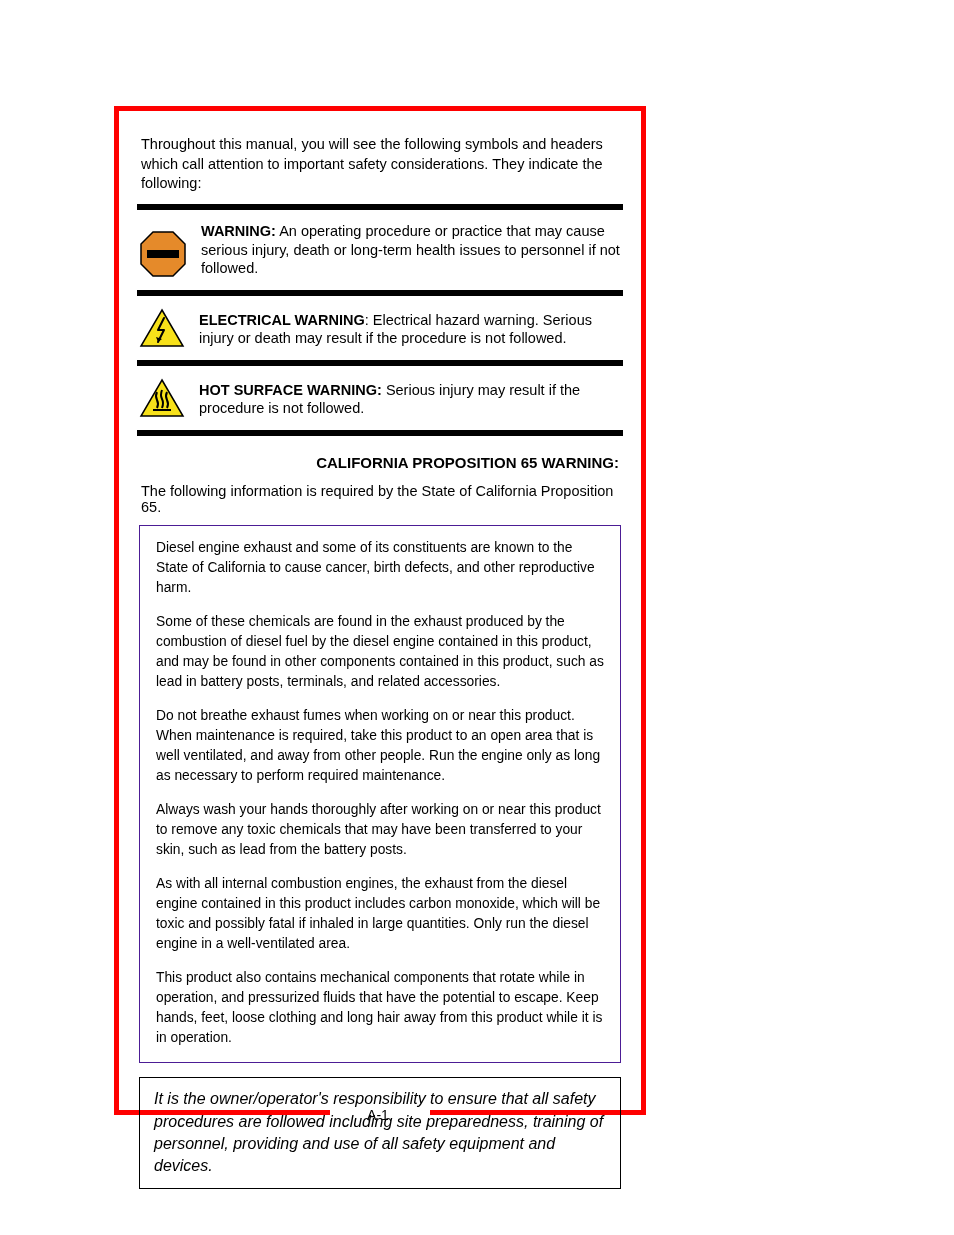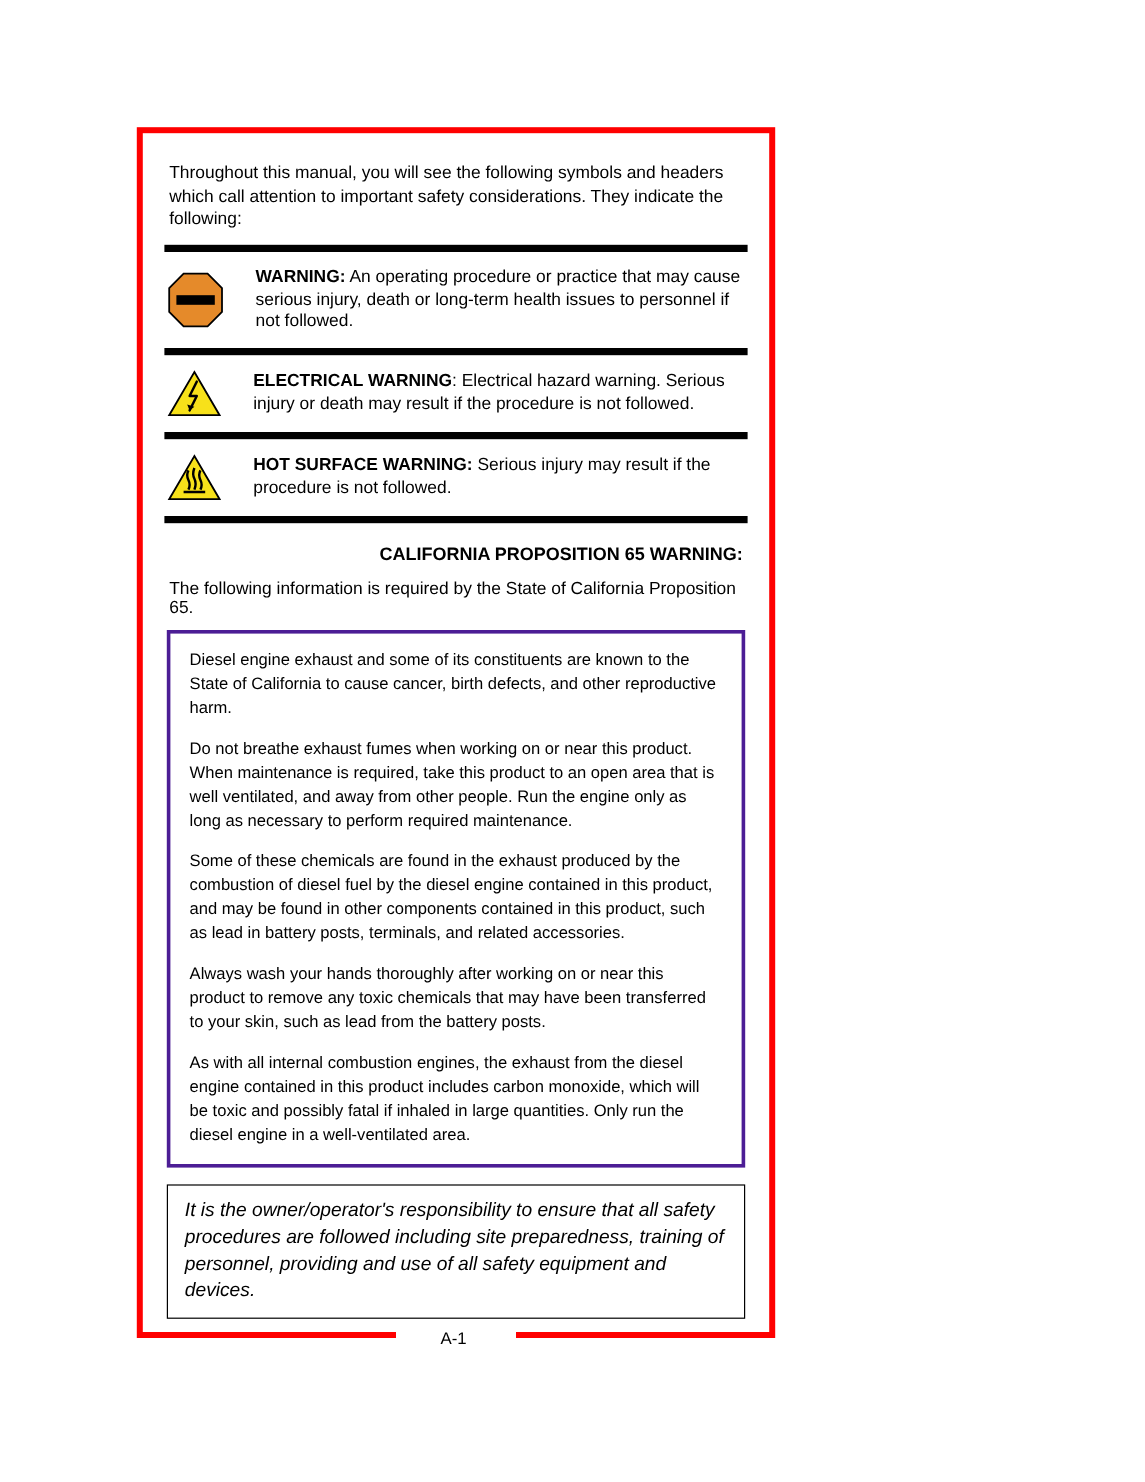--- a/index.html
+++ b/index.html
@@ -41,28 +41,28 @@
     position: relative;
     z-index: 1;
     padding: 24px 18px 16px 18px;
   }
   .legend-intro {
     font-size: 14.5px;
     line-height: 1.35;
     margin: 0 4px 10px 4px;
   }
   .heavy-rule { border: 0; border-top: 6px solid #000; margin: 8px 0 8px 0; }
-  .row { display: flex; align-items: center; gap: 26px; padding: 4px 2px; }
+  .row { display: flex; align-items: flex-end; gap: 14px; padding: 4px 2px; }
   .icon-cell { width: 54px; display:flex; justify-content:center; }
   .desc { font-size: 14.5px; line-height: 1.3; }
   .desc .lead { font-weight: 700; }
   .section-title { font-size: 15px; font-weight: 700; margin: 18px 4px 6px 4px; text-align: right; }
   .section-sub   { font-size: 14.5px; margin: 12px 4px 10px 4px; }
   .box {
-    border: 3px solid #4c1d95;
+    border: 1px solid #4c1d95;
     padding: 12px 16px 14px 16px;
     margin: 8px 2px 0 2px;
   }
   .box p { margin: 0 0 14px 0; font-size: 13.8px; line-height: 1.45; }
   .box p:last-child { margin-bottom: 0; }
   .disclaimer-box {
     border: 1px solid #000;
     margin: 14px 2px 0 2px;
     padding: 10px 14px;
     font-size: 16px;
@@ -134,24 +134,25 @@
         </div>
       </div>
 
       <hr class="heavy-rule">
 
       <div class="section-title">CALIFORNIA PROPOSITION 65 WARNING:</div>
       <div class="section-sub">The following information is required by the State of California Proposition 65.</div>
 
       <div class="box">
         <p>Diesel engine exhaust and some of its constituents are known to the State of California to cause cancer, birth defects, and other reproductive harm.</p>
+        <p>Some of these chemicals are found in the exhaust produced by the combustion of diesel fuel by the diesel engine contained in this product, and may be found in other components contained in this product, such as lead in battery posts, terminals, and related accessories.</p>
         <p>Do not breathe exhaust fumes when working on or near this product. When maintenance is required, take this product to an open area that is well ventilated, and away from other people. Run the engine only as long as necessary to perform required maintenance.</p>
-        <p>Some of these chemicals are found in the exhaust produced by the combustion of diesel fuel by the diesel engine contained in this product, and may be found in other components contained in this product, such as lead in battery posts, terminals, and related accessories.</p>
         <p>Always wash your hands thoroughly after working on or near this product to remove any toxic chemicals that may have been transferred to your skin, such as lead from the battery posts.</p>
         <p>As with all internal combustion engines, the exhaust from the diesel engine contained in this product includes carbon monoxide, which will be toxic and possibly fatal if inhaled in large quantities. Only run the diesel engine in a well-ventilated area.</p>
+        <p>This product also contains mechanical components that rotate while in operation, and pressurized fluids that have the potential to escape. Keep hands, feet, loose clothing and long hair away from this product while it is in operation.</p>
       </div>
 
       <div class="disclaimer-box">It is the owner/operator's responsibility to ensure that all safety procedures are followed including site preparedness, training of personnel, providing and use of all safety equipment and devices.</div>
     </div>
   </div>
 
   <div class="page-number">A-1</div>
 </div>
 
 </body></html>

